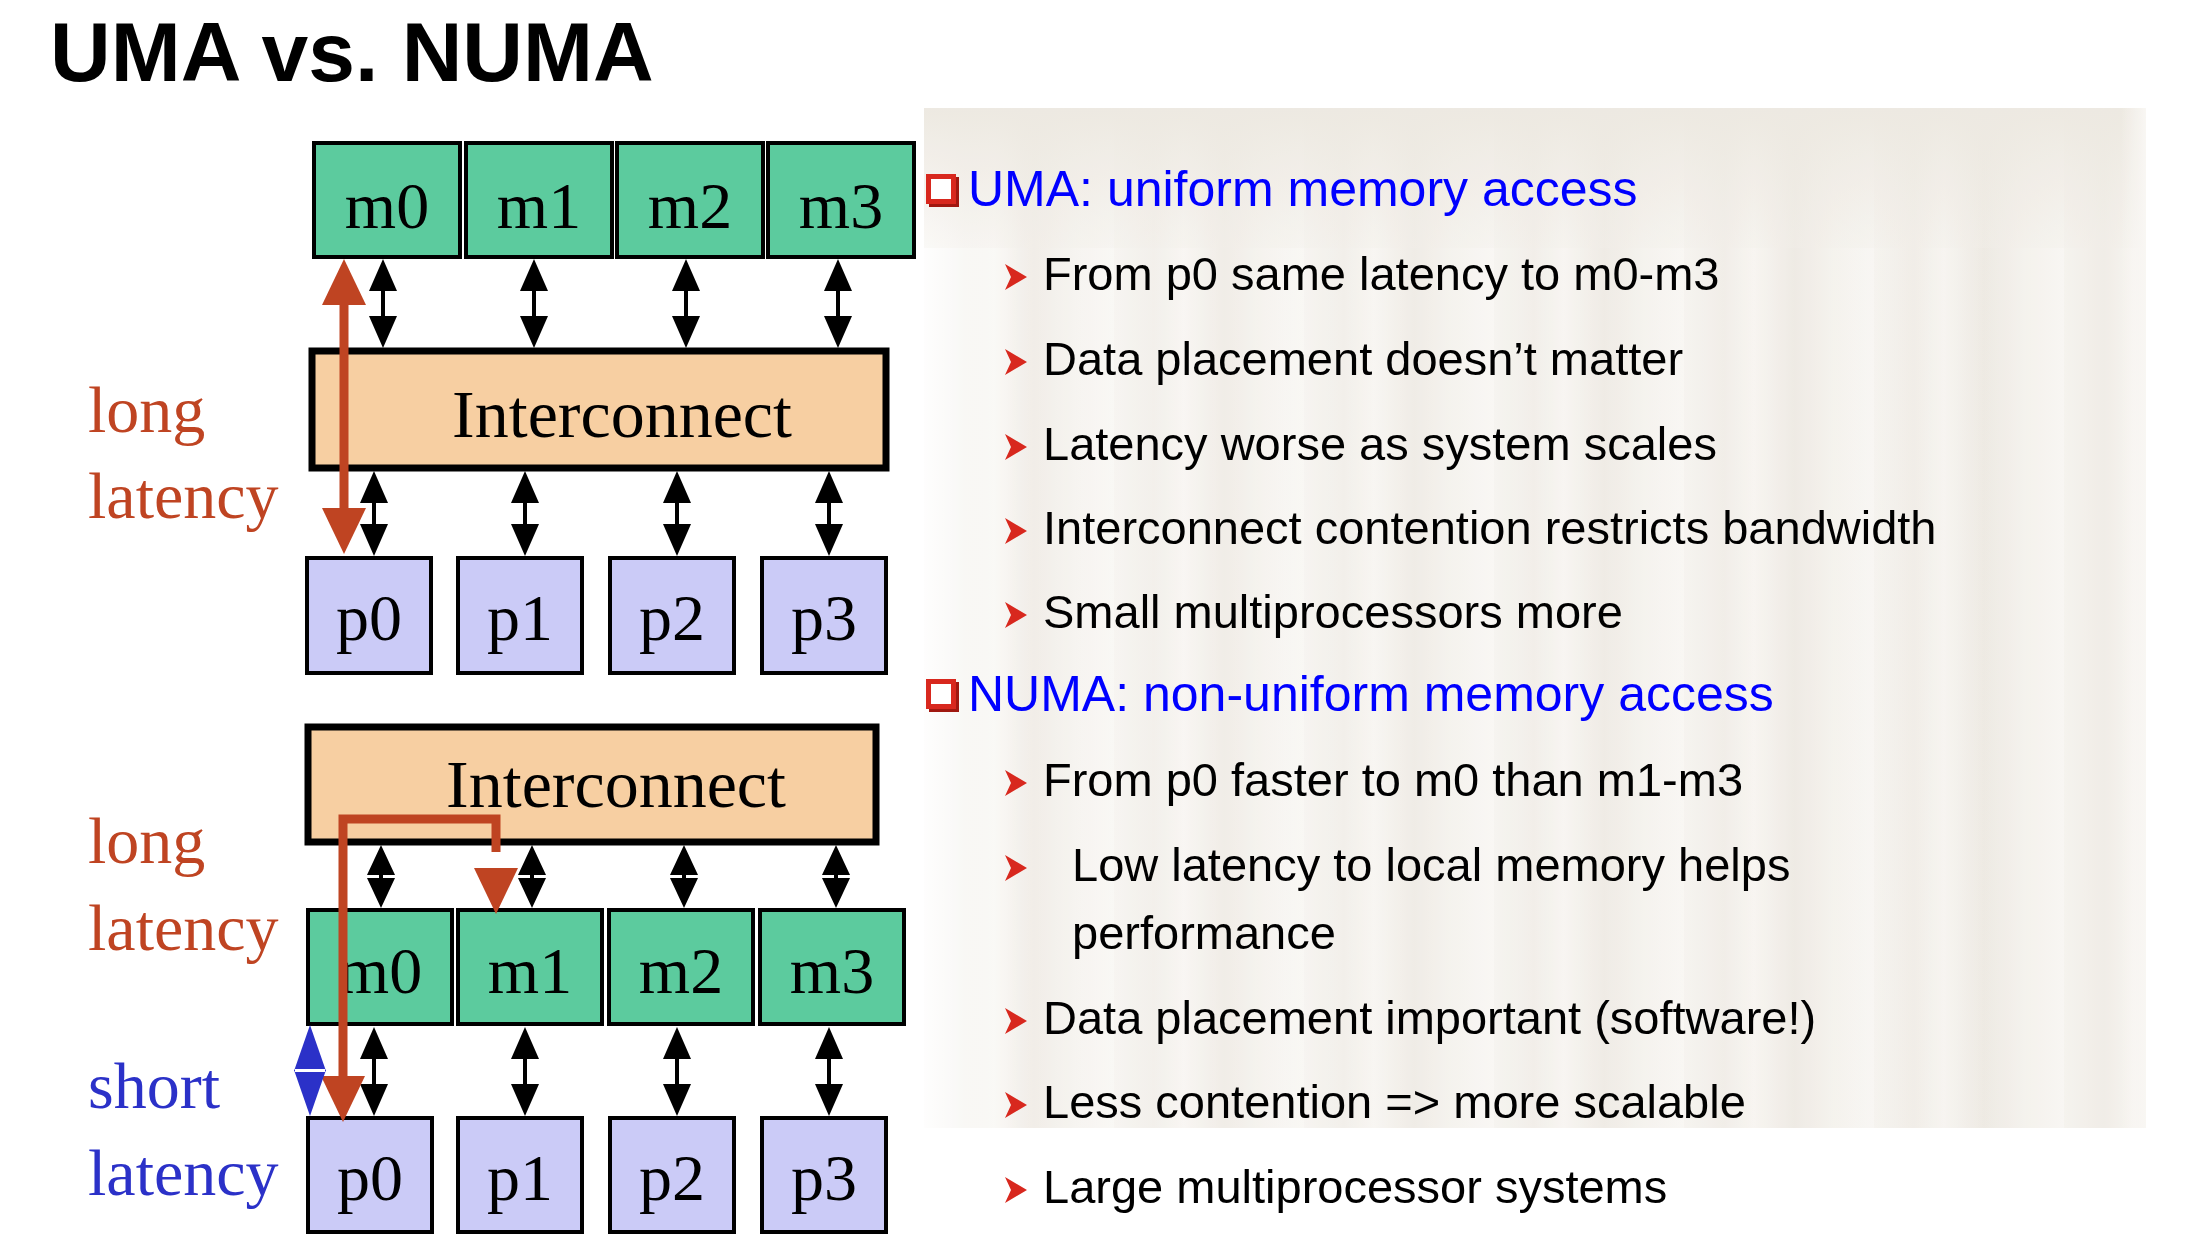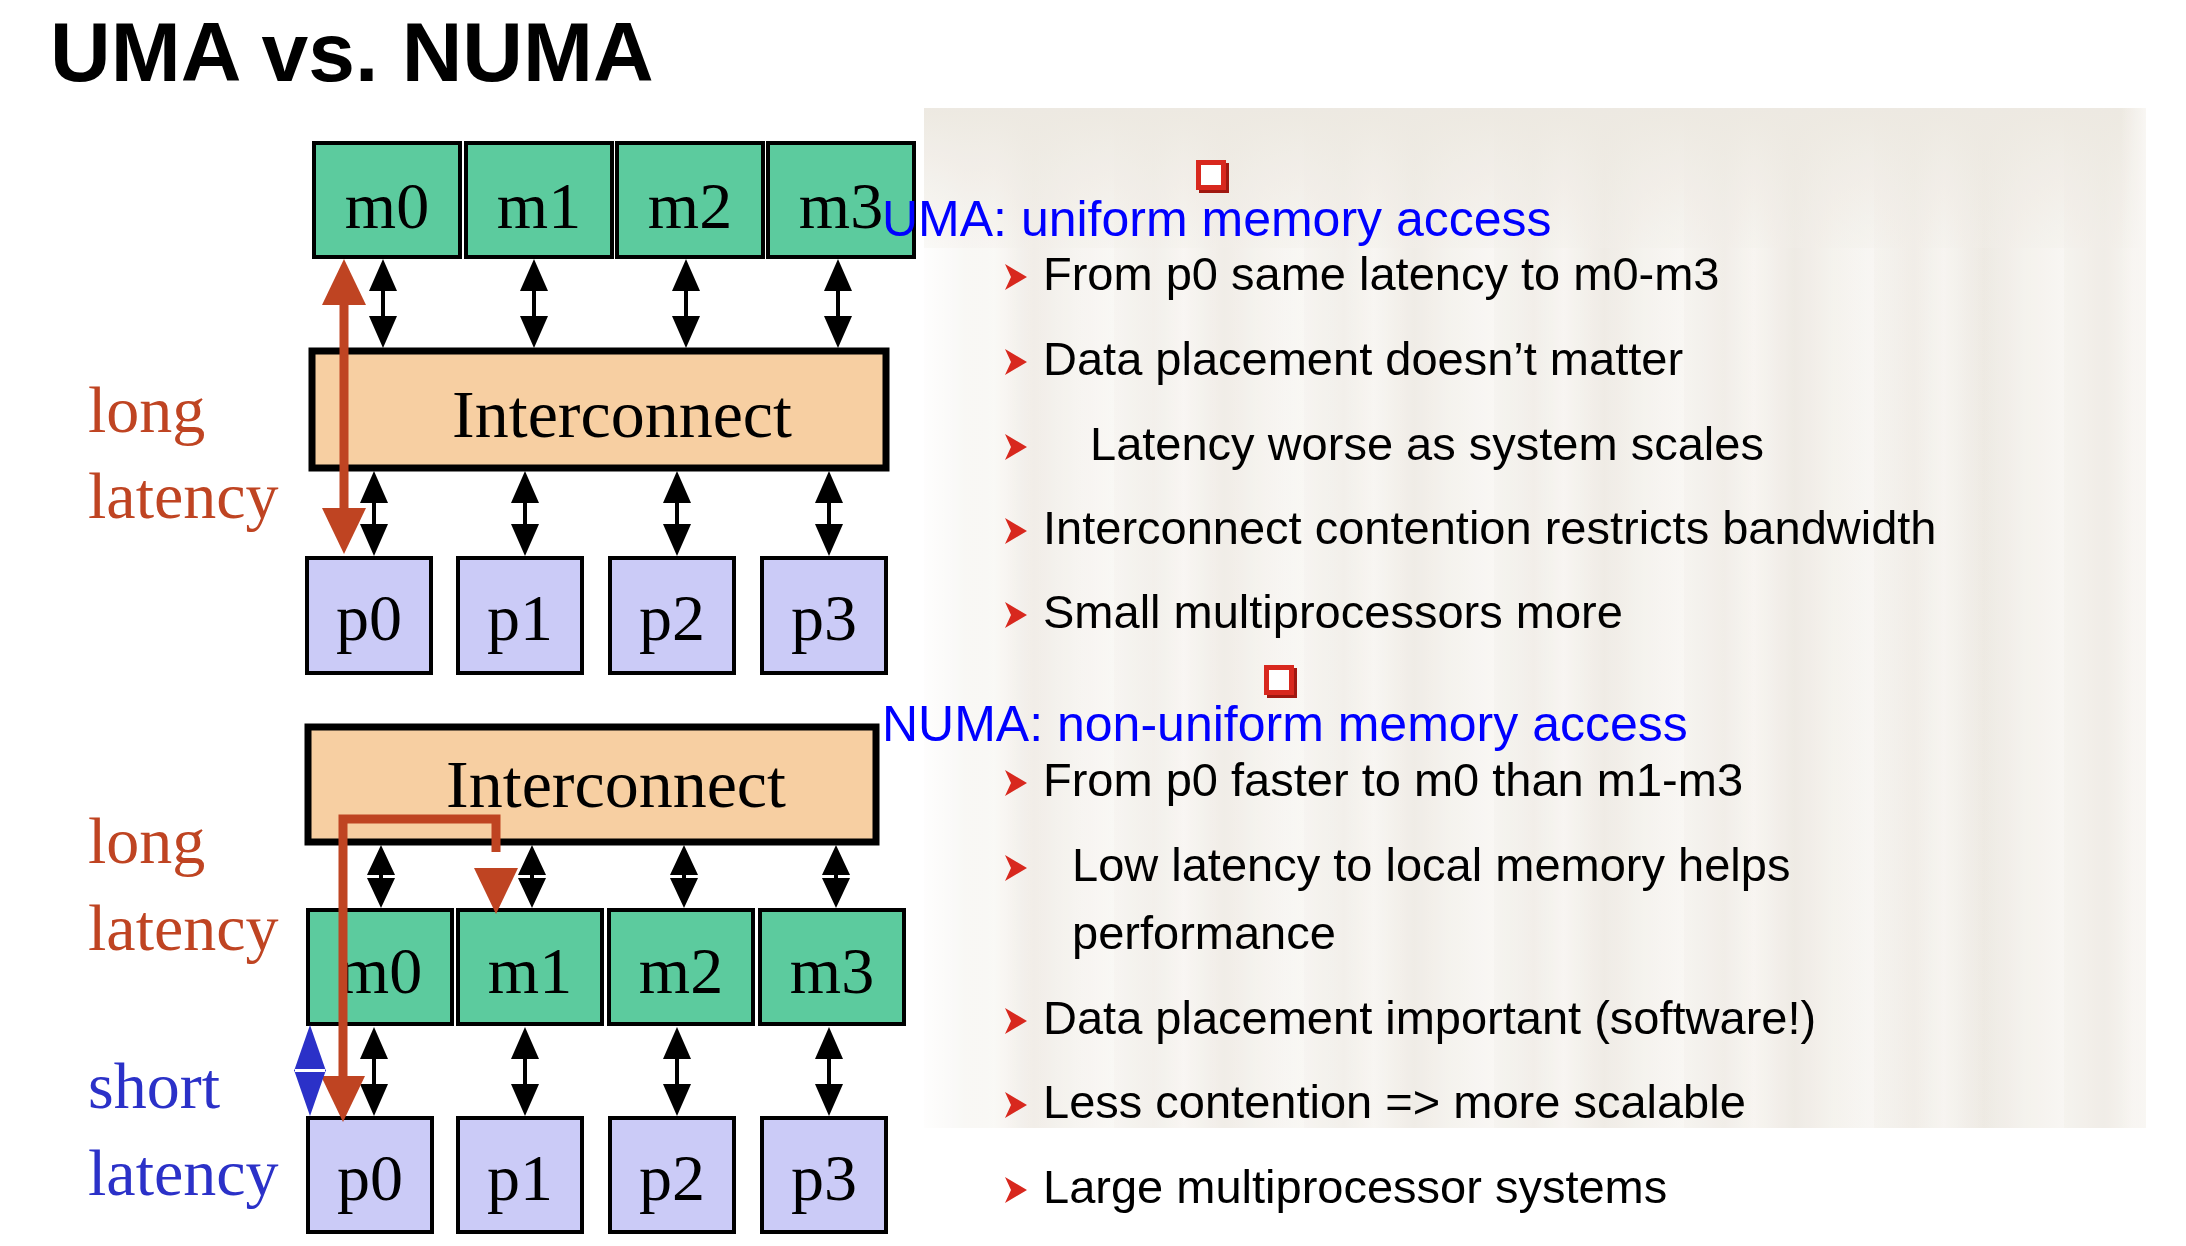--- a/index.html
+++ b/index.html
@@ -29,23 +29,23 @@
   }
   .bg-panel::after {
     content: ""; position: absolute; right: 0; top: 0; width: 25px; bottom: 0;
     background: linear-gradient(90deg, rgba(255,255,255,0), #f8f6f2);
   }
   svg.diagram { position: absolute; left: 0; top: 0; }
   .serif { font-family: "Liberation Serif", "DejaVu Serif", serif; }
 
   .text-block { position: absolute; left: 0; top: 0; width: 2186px; height: 1246px; pointer-events: none; }
   .head {
-    position: absolute; left: 882px; font-size: 50px; color: #0000ff;
+    position: absolute; left: 926px; font-size: 50px; color: #0000ff;
     font-family: "Liberation Sans", sans-serif; white-space: nowrap;
-    display: flex; align-items: center; flex-direction: column;
+    display: flex; align-items: center;
   }
   .qbox {
     display: inline-block; width: 30px; height: 30px; margin-right: 12px;
     border: 5px solid #d8281e; background: #fff; box-sizing: border-box;
     box-shadow: 3px 3px 0 #a01810;
   }
   .sub {
     position: absolute; left: 1003px; font-size: 47px; color: #000;
     font-family: "Liberation Sans", sans-serif; white-space: nowrap;
     display: flex; align-items: flex-start; line-height: 68px;
@@ -234,21 +234,21 @@
           <path d="M2,2 L24,15 L2,28 L8,15 z" fill="#d8281e"></path>
         </svg></span>
     <span class="txt">From p0 same latency to m0-m3</span>
   </div>
   <div class="sub" style="top:325px;">
     <span class="arrowhead"><svg width="26" height="30" viewBox="0 0 26 30">
           <path d="M2,2 L24,15 L2,28 L8,15 z" fill="#d8281e"></path>
         </svg></span>
     <span class="txt">Data placement doesn’t matter</span>
   </div>
-  <div class="sub" style="top:410px;gap:47px;">
+  <div class="sub" style="top:410px;">
     <span class="arrowhead"><svg width="26" height="30" viewBox="0 0 26 30">
           <path d="M2,2 L24,15 L2,28 L8,15 z" fill="#d8281e"></path>
         </svg></span>
     <span class="txt">Latency worse as system scales</span>
   </div>
   <div class="sub" style="top:494px;">
     <span class="arrowhead"><svg width="26" height="30" viewBox="0 0 26 30">
           <path d="M2,2 L24,15 L2,28 L8,15 z" fill="#d8281e"></path>
         </svg></span>
     <span class="txt clip">Interconnect contention restricts bandwidth</span>

